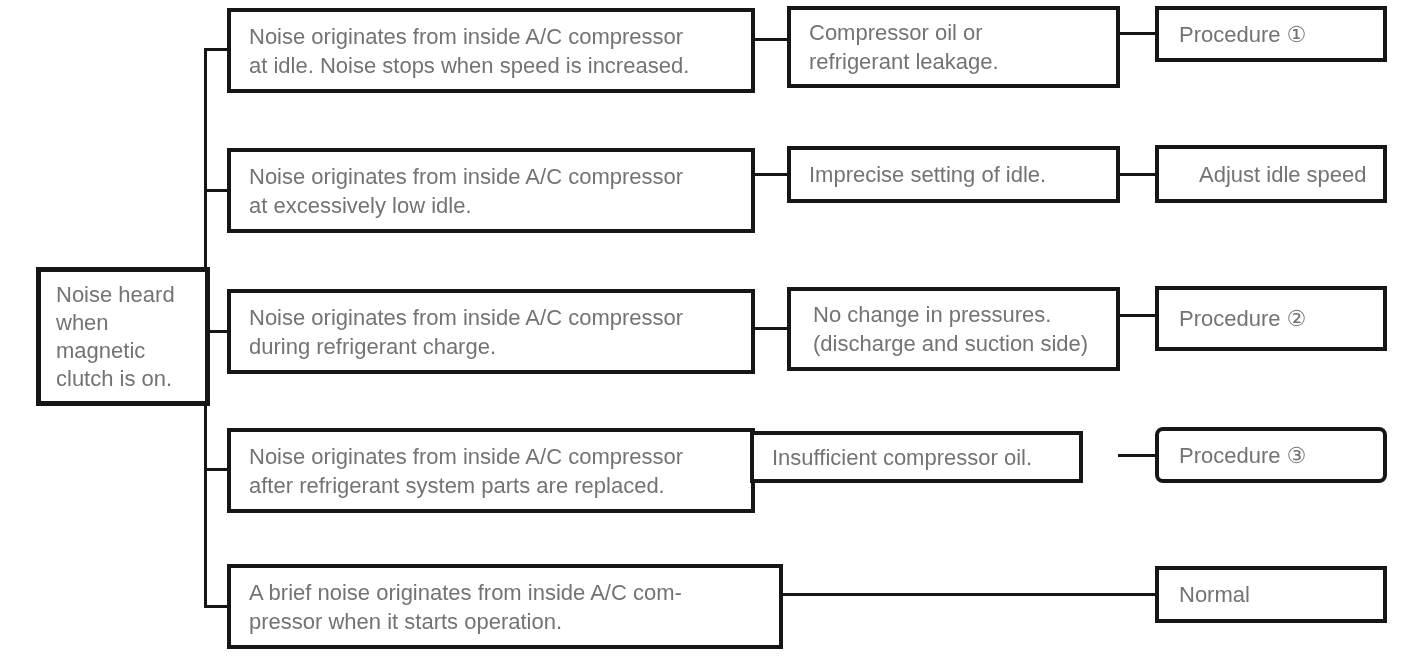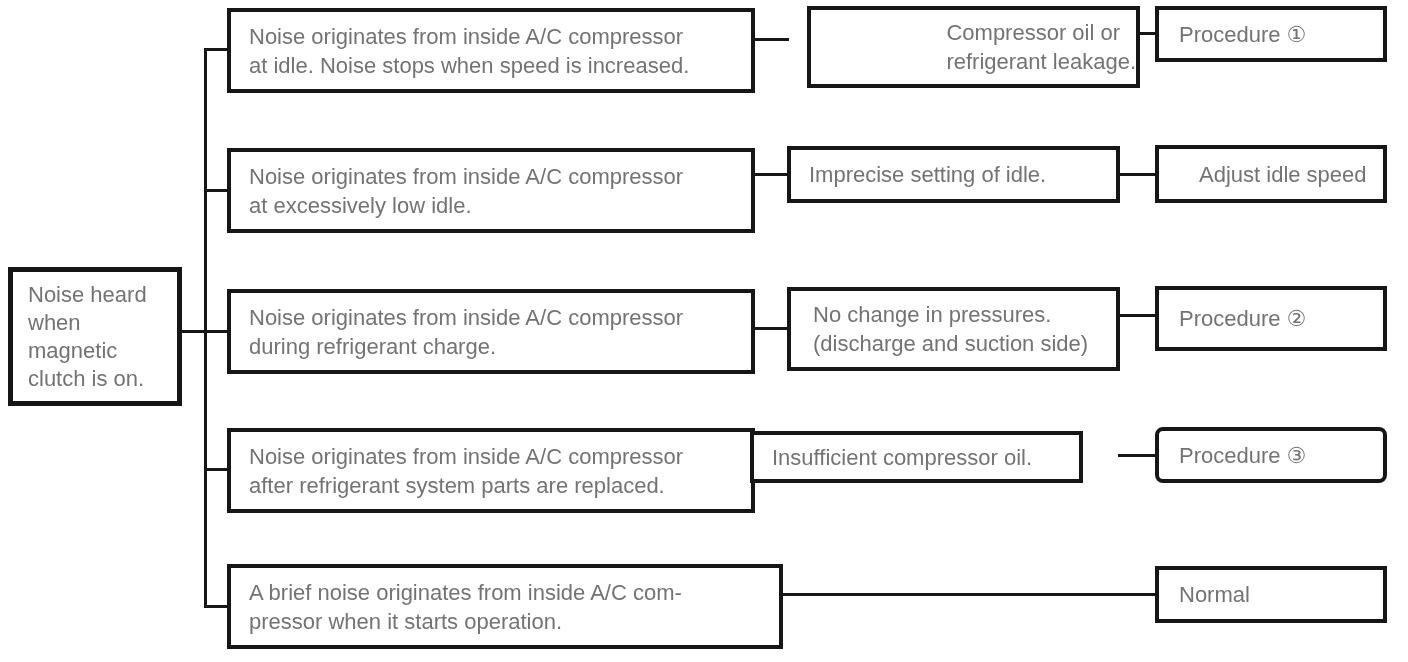--- a/index.html
+++ b/index.html
@@ -29,21 +29,21 @@
     font-size: 22px;
     line-height: 29px;
     color: #737373;
   }
   .root-box { border-width: 5px; }
   .root-box .txt { line-height: 28px; }
   .line {
     position: absolute;
     background: #161616;
   }
-  .pad-root { padding-left: 15px; }
+  .pad-root { padding-left: 15px; margin-left: 28px; }
   .pad-sym  { padding-left: 18px; }
   .pad-cause{ padding-left: 18px; }
   .pad-act  { padding-left: 20px; }
 </style>
 </head>
 <body>
 
 <div class="canvas">
 
   <div class="line" style="left:204px; top:48px;  width:3px;  height:560px;"></div>
@@ -86,21 +86,21 @@
   </div>
   <div class="box pad-sym" style="left:227px; top:428px; width:528px; height:85px;">
     <div class="txt">Noise originates from inside A/C compressor
 after refrigerant system parts are replaced.</div>
   </div>
   <div class="box pad-sym" style="left:227px; top:564px; width:556px; height:85px;align-items:center;">
     <div class="txt">A brief noise originates from inside A/C com-
 pressor when it starts operation.</div>
   </div>
 
-  <div class="box pad-cause" style="left:807px; top:6px;   width:333px; height:82px;justify-content:flex-end;">
+  <div class="box pad-cause" style="left:787px; top:6px;   width:333px; height:82px;">
     <div class="txt">Compressor oil or
 refrigerant leakage.</div>
   </div>
   <div class="box pad-cause" style="left:787px; top:146px; width:333px; height:57px;">
     <div class="txt">Imprecise setting of idle.</div>
   </div>
   <div class="box pad-cause" style="left:787px; top:287px; width:333px; height:84px;padding-left:22px;">
     <div class="txt">No change in pressures.
 (discharge and suction side)</div>
   </div>

